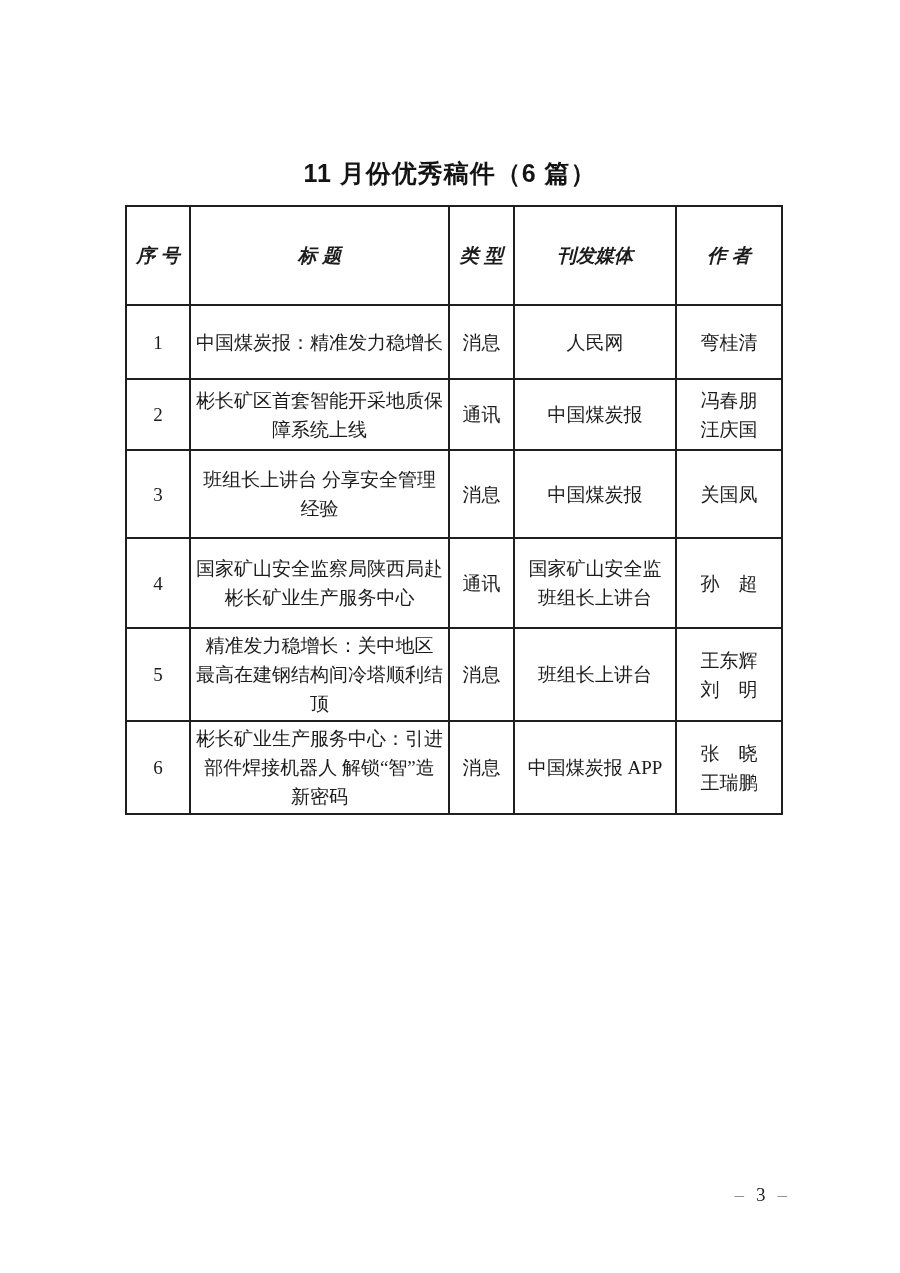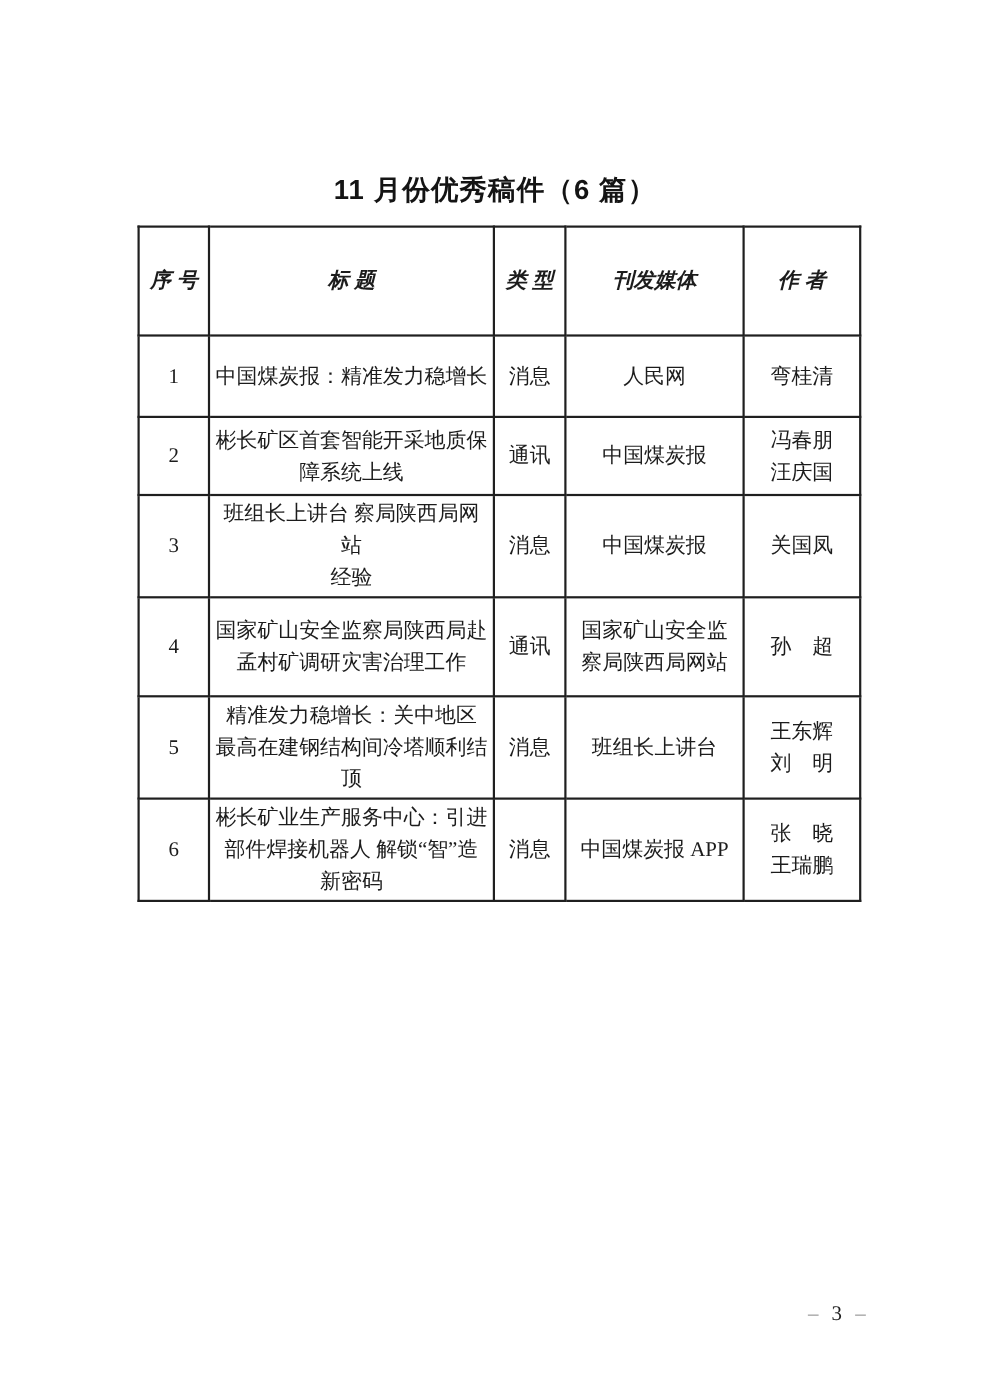--- a/index.html
+++ b/index.html
@@ -112,33 +112,33 @@
           <td>2</td>
           <td>彬长矿区首套智能开采地质保
 障系统上线</td>
           <td>通讯</td>
           <td>中国煤炭报</td>
           <td>冯春朋
 汪庆国</td>
         </tr>
         <tr>
           <td>3</td>
-          <td>班组长上讲台 察局陕西局网站
+          <td>班组长上讲台 分享安全管理
 经验</td>
           <td>消息</td>
           <td>中国煤炭报</td>
           <td>关国凤</td>
         </tr>
         <tr>
           <td>4</td>
           <td>国家矿山安全监察局陕西局赴
-孟村矿调研灾害治理工作</td>
+彬长矿业生产服务中心</td>
           <td>通讯</td>
           <td>国家矿山安全监
-察局陕西局网站</td>
+班组长上讲台</td>
           <td>孙　超</td>
         </tr>
         <tr>
           <td>5</td>
           <td>精准发力稳增长：关中地区
 最高在建钢结构间冷塔顺利结
 顶</td>
           <td>消息</td>
           <td>班组长上讲台</td>
           <td>王东辉

